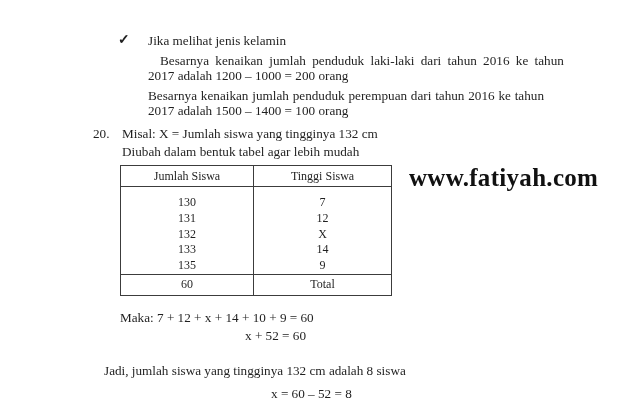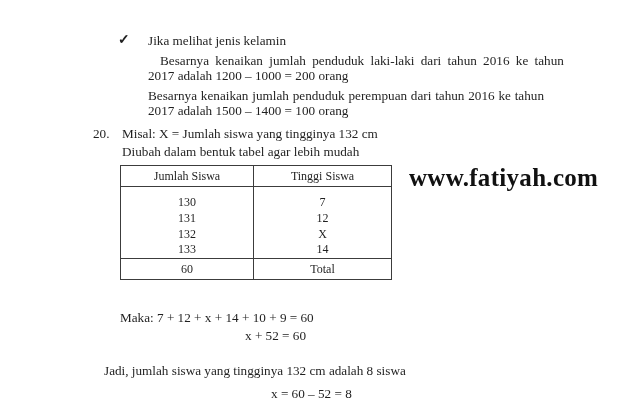--- a/index.html
+++ b/index.html
@@ -114,20 +114,24 @@
           <td>12</td>
         </tr>
         <tr>
           <td>132</td>
           <td>X</td>
         </tr>
         <tr>
           <td>133</td>
           <td>14</td>
         </tr>
+        <tr>
+          <td>135</td>
+          <td>9</td>
+        </tr>
       </tbody>
       <tfoot>
         <tr>
           <td>60</td>
           <td>Total</td>
         </tr>
       </tfoot>
     </table>
   </div>
 

